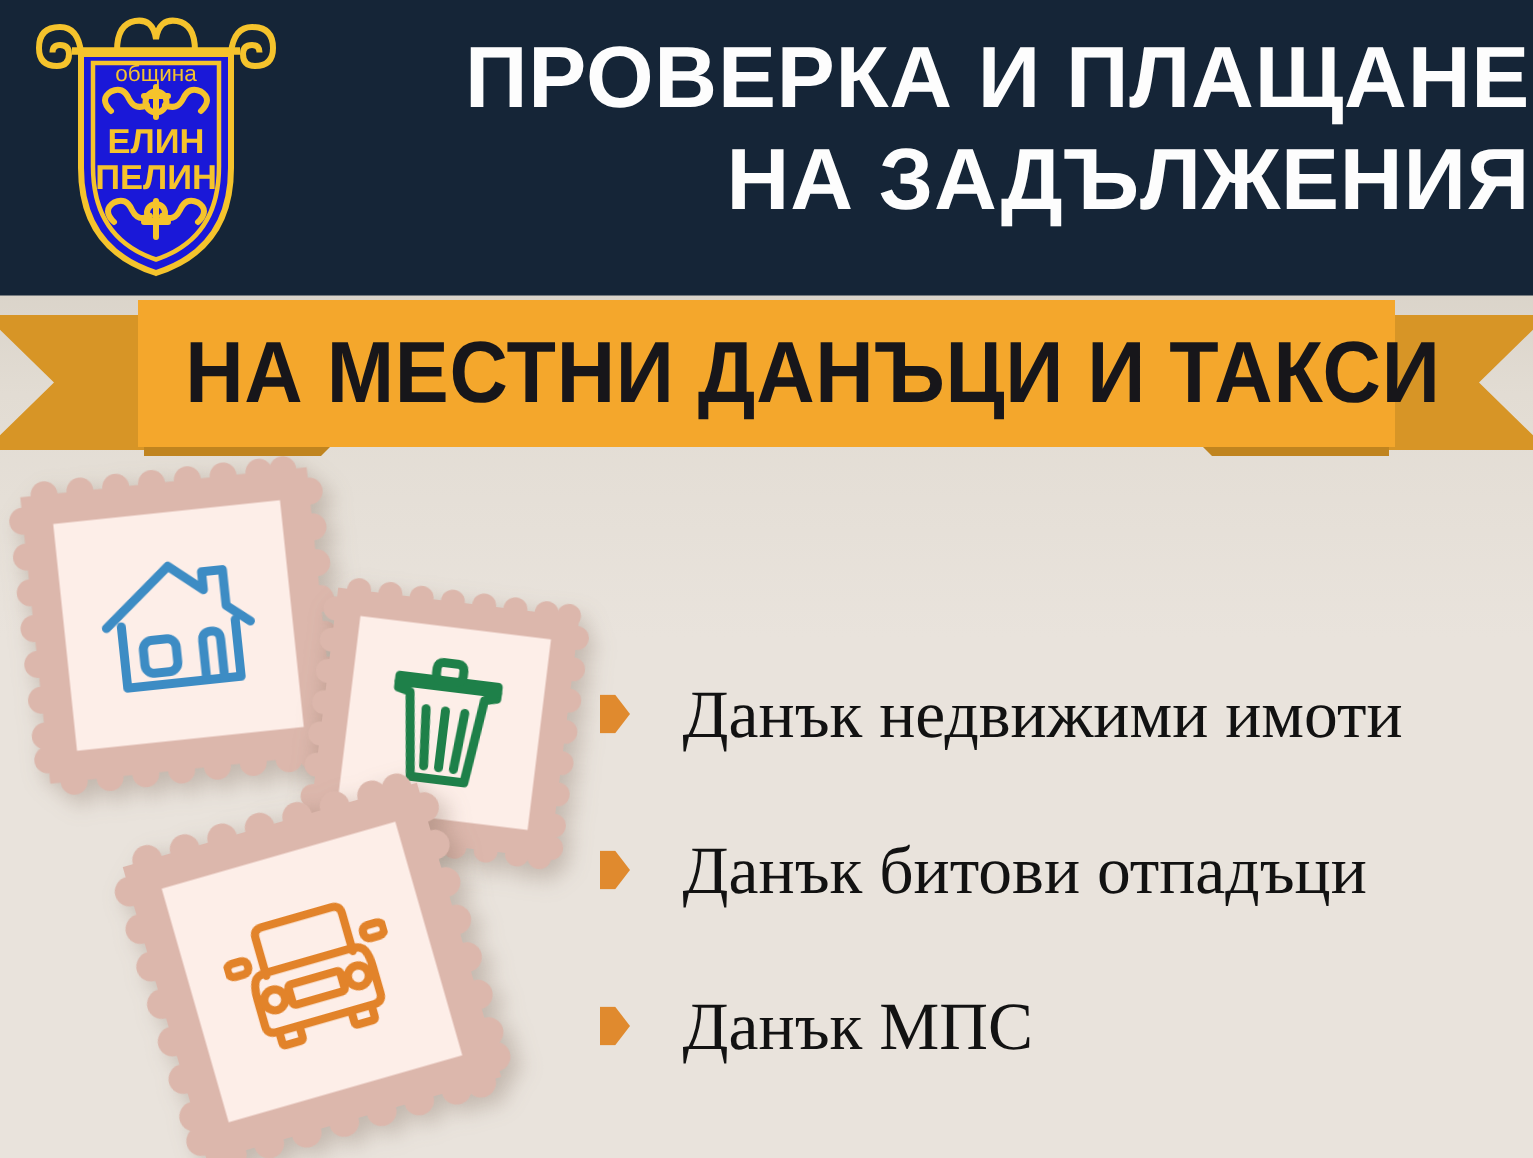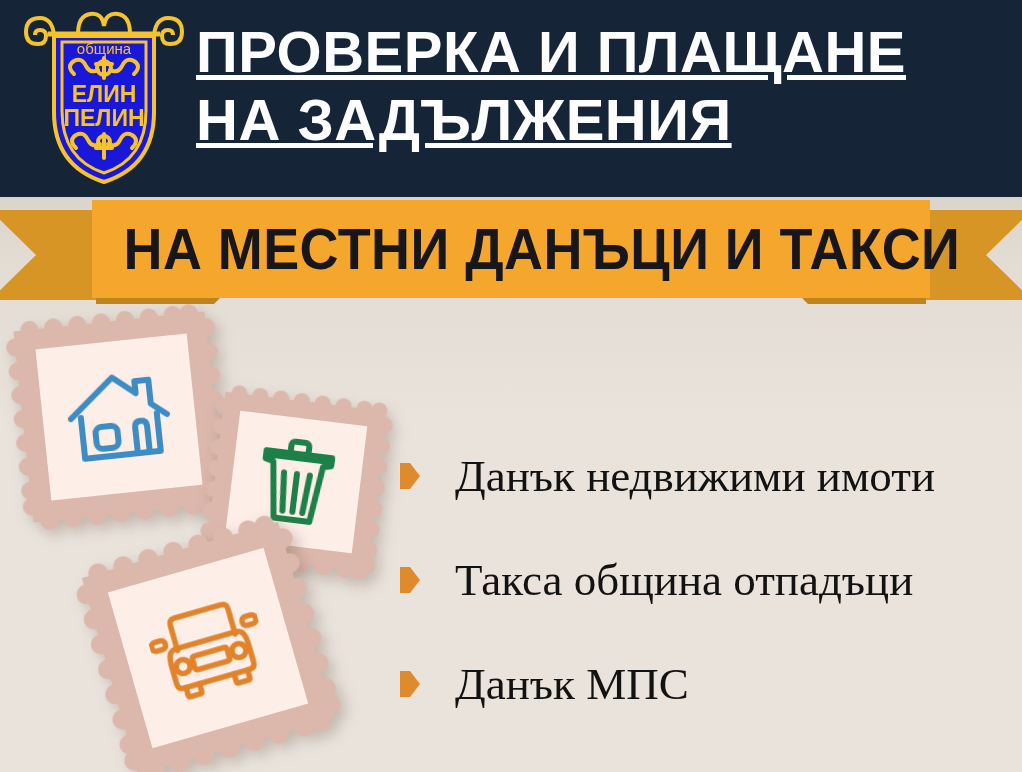--- a/index.html
+++ b/index.html
@@ -33,26 +33,25 @@
   .logo-wrap {
     position: absolute;
     left: 18px;
     top: 8px;
     width: 172px;
     height: 182px;
   }
 
   .header-titles {
     position: absolute;
-    left: 196px;
+    left: 208px;
     top: 18px;
     width: 812px;
-    text-align: left;
+    text-align: right;
     color: #ffffff;
-    text-decoration: underline;
   }
   .header-line {
     display: block;
     font-family: "Liberation Sans", sans-serif;
     font-weight: 700;
     font-size: 58px;
     line-height: 68px;
     letter-spacing: 0.5px;
     color: #fdfdfd;
     white-space: nowrap;
@@ -394,21 +393,21 @@
 
   <div class="bullet-list">
 
     <div class="bullet-row">
       <span class="bullet-marker"></span>
       <span class="bullet-label">Данък недвижими имоти</span>
     </div>
 
     <div class="bullet-row">
       <span class="bullet-marker"></span>
-      <span class="bullet-label">Такса община отпадъци</span>
+      <span class="bullet-label">Данък битови отпадъци</span>
     </div>
 
     <div class="bullet-row">
       <span class="bullet-marker"></span>
       <span class="bullet-label">Данък МПС</span>
     </div>
 
   </div>
 
 </div>

